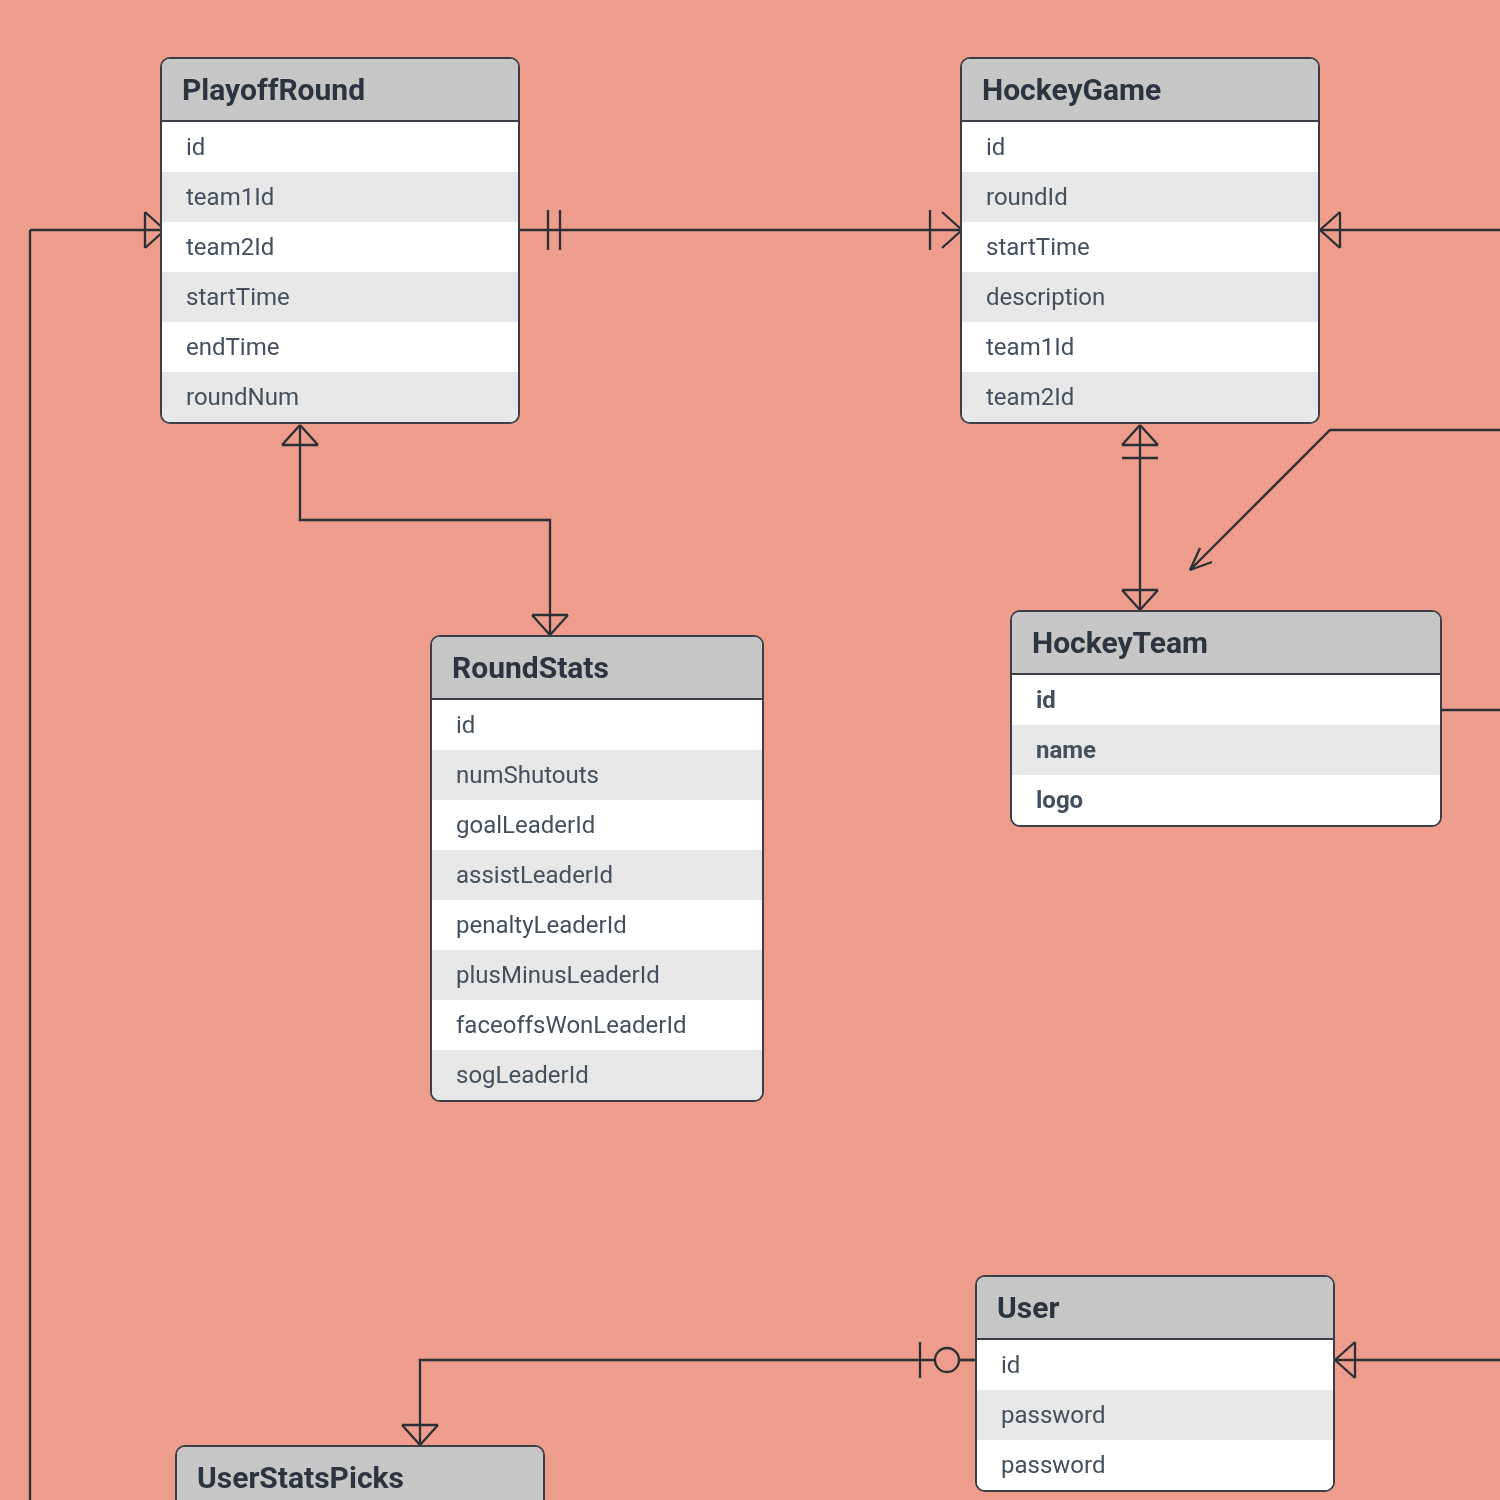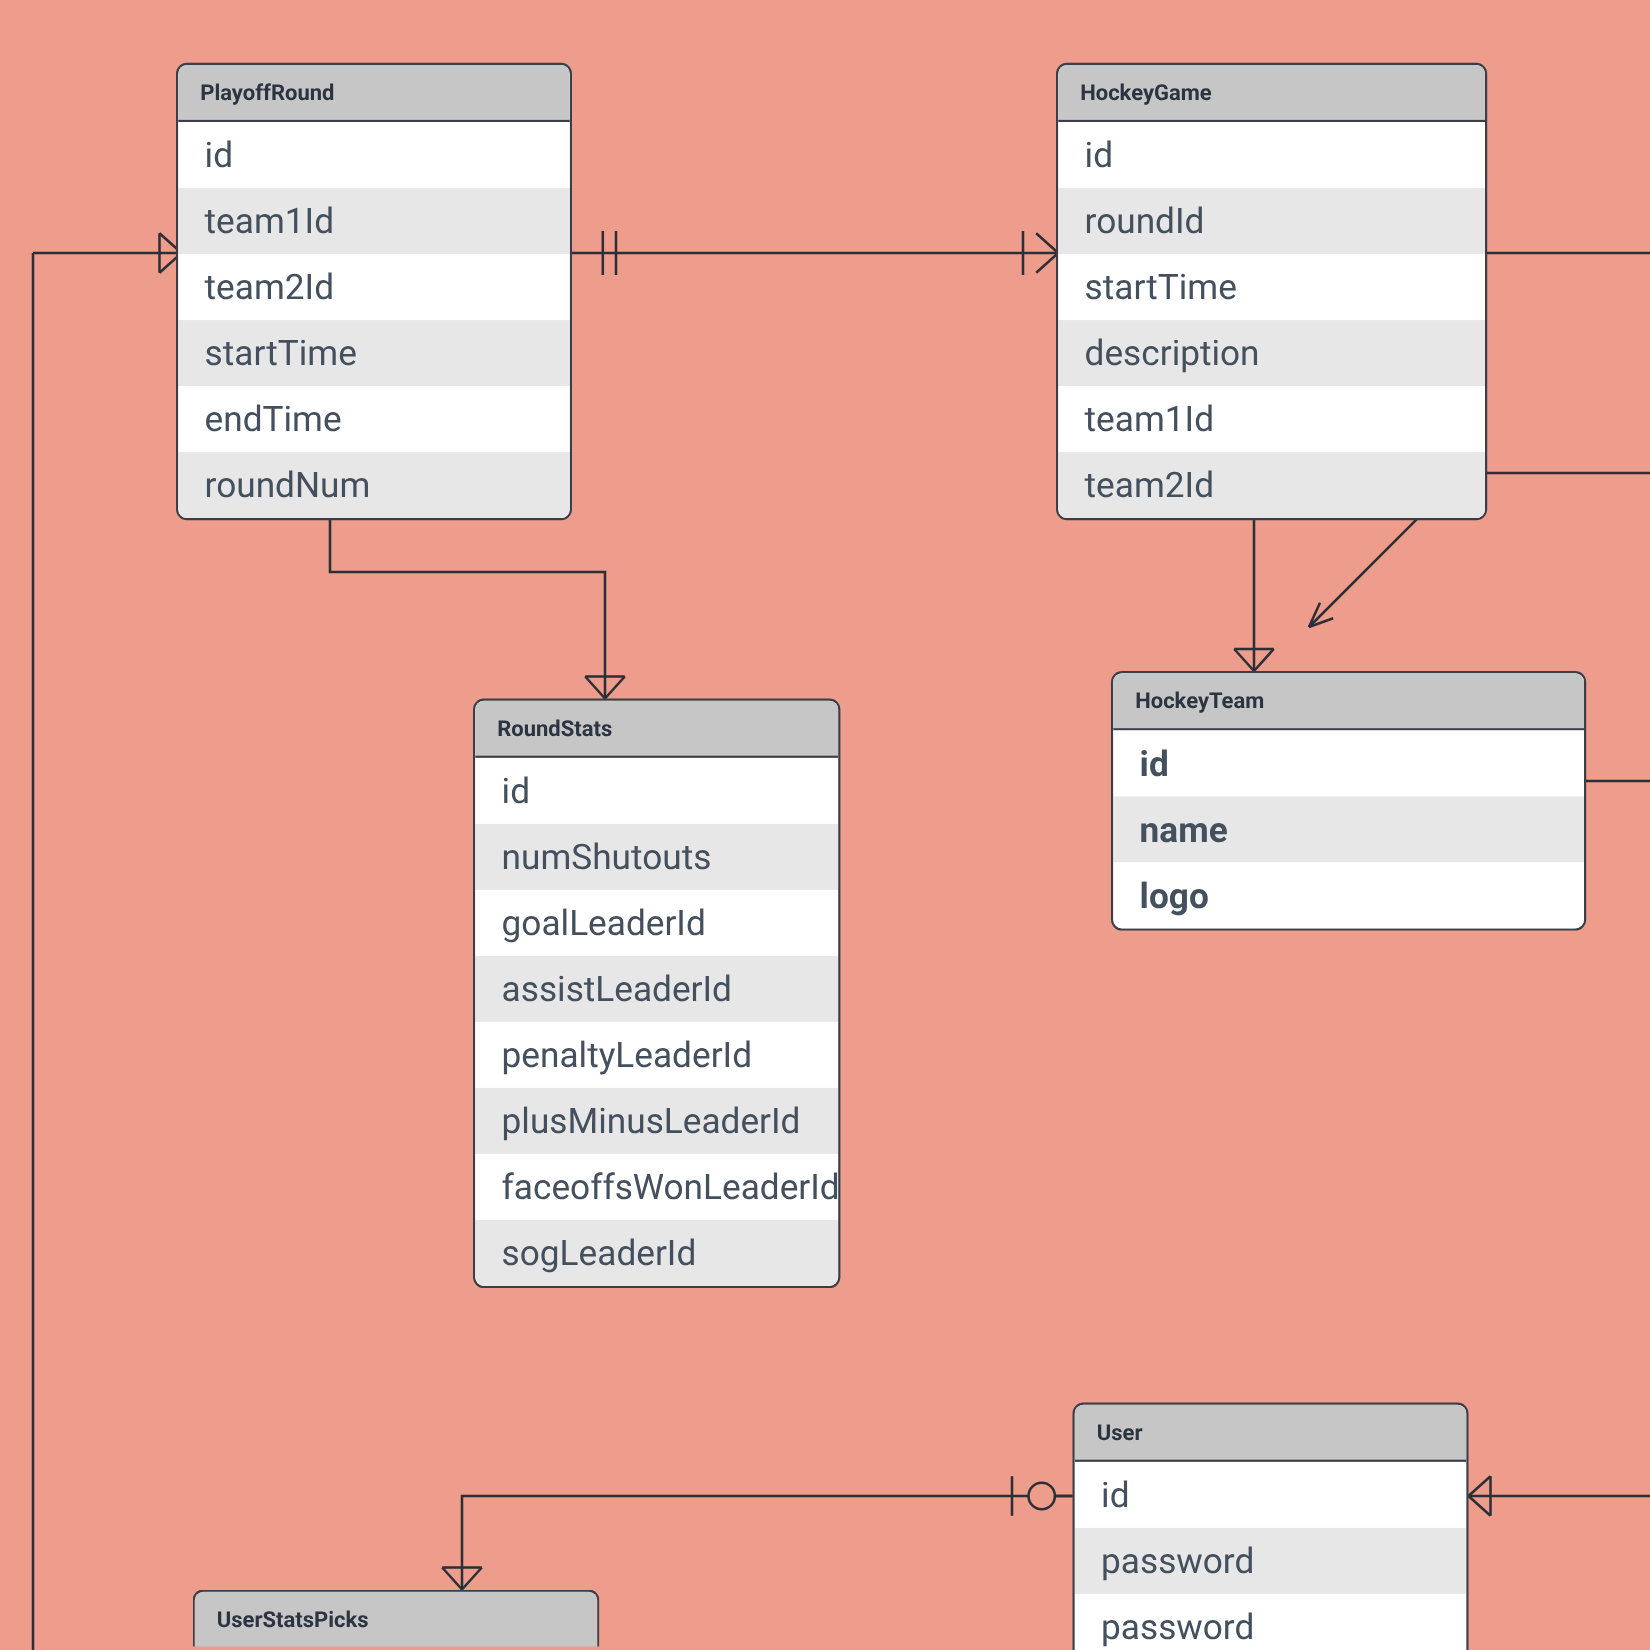--- a/index.html
+++ b/index.html
@@ -1,18 +1,18 @@
 <!DOCTYPE html>
 <html><head>
 <meta charset="utf-8">
 <style>
   html,body{margin:0;padding:0;width:1500px;height:1500px;background:#ee9c8b;font-family:-apple-system,BlinkMacSystemFont,"Segoe UI",Roboto,sans-serif;overflow:hidden;position:relative}
   .entity{position:absolute;background:#fff;border:2px solid #3a3f47;border-radius:10px;overflow:hidden;box-sizing:border-box}
-  .entity-title{background:#c6c6c7;color:#2b3440;font-weight:700;font-size:20px;padding:13px 20px;border-bottom:2px solid #3a3f47}
-  .entity-row{font-size:32px;color:#44505e;padding:11px 20px 11px 24px;background:#fff}
+  .entity-title{background:#c6c6c7;color:#2b3440;font-weight:700;font-size:30px;padding:13px 20px;border-bottom:2px solid #3a3f47}
+  .entity-row{font-size:24px;color:#44505e;padding:11px 20px 11px 24px;background:#fff}
   .entity-row.alt{background:#e7e7e7}
   .entity-row.bold{font-weight:700}
   svg.connectors{position:absolute;left:0;top:0;width:1500px;height:1500px;pointer-events:none}
   svg.connectors line, svg.connectors polyline, svg.connectors path{stroke:#2b2f36;stroke-width:2.3;fill:none}
   svg.connectors circle{stroke:#2b2f36;stroke-width:2.3;fill:#ee9c8b}
 </style>
 </head>
 <body>
 
 <svg class="connectors" viewBox="0 0 1500 1500">
@@ -89,21 +89,21 @@
 <div class="entity" style="left:160px;top:57px;width:360px">
   <div class="entity-title">PlayoffRound</div>
   <div class="entity-row">id</div>
   <div class="entity-row alt">team1Id</div>
   <div class="entity-row">team2Id</div>
   <div class="entity-row alt">startTime</div>
   <div class="entity-row">endTime</div>
   <div class="entity-row alt">roundNum</div>
 </div>
 
-<div class="entity" style="left:960px;top:57px;width:392px">
+<div class="entity" style="left:960px;top:57px;width:360px">
   <div class="entity-title">HockeyGame</div>
   <div class="entity-row">id</div>
   <div class="entity-row alt">roundId</div>
   <div class="entity-row">startTime</div>
   <div class="entity-row alt">description</div>
   <div class="entity-row">team1Id</div>
   <div class="entity-row alt">team2Id</div>
 </div>
 
 <div class="entity" style="left:430px;top:635px;width:334px">

